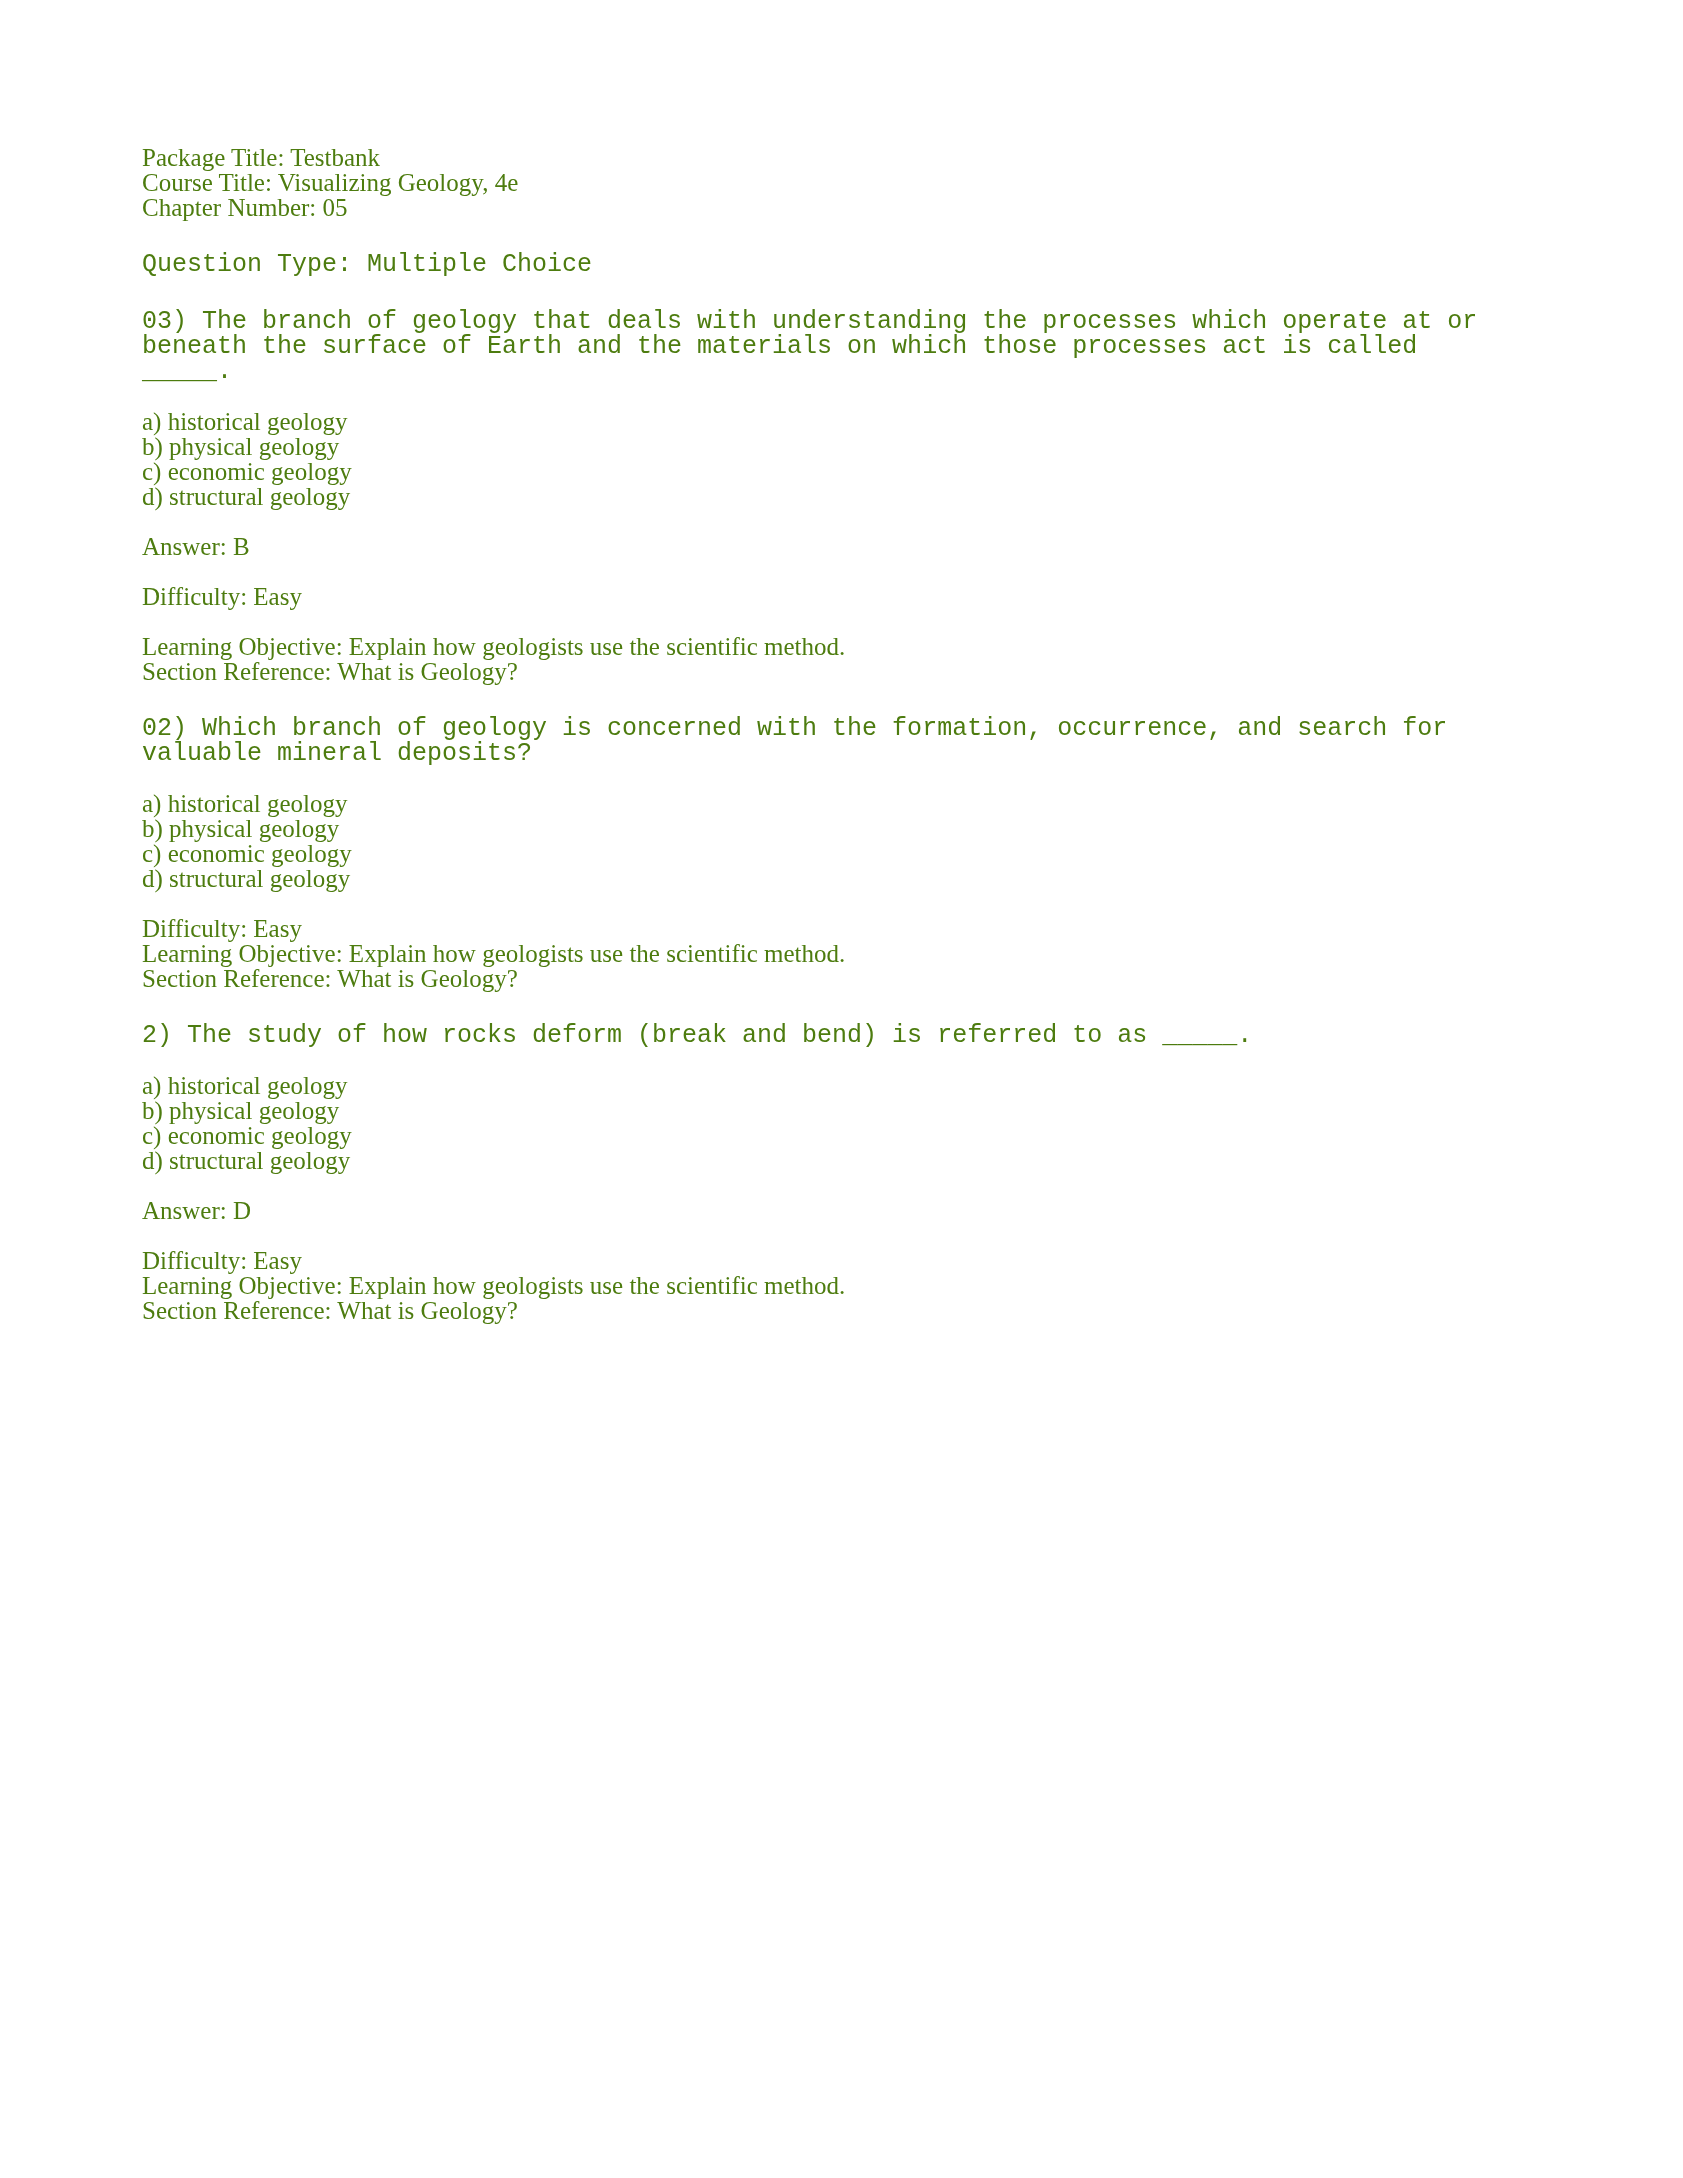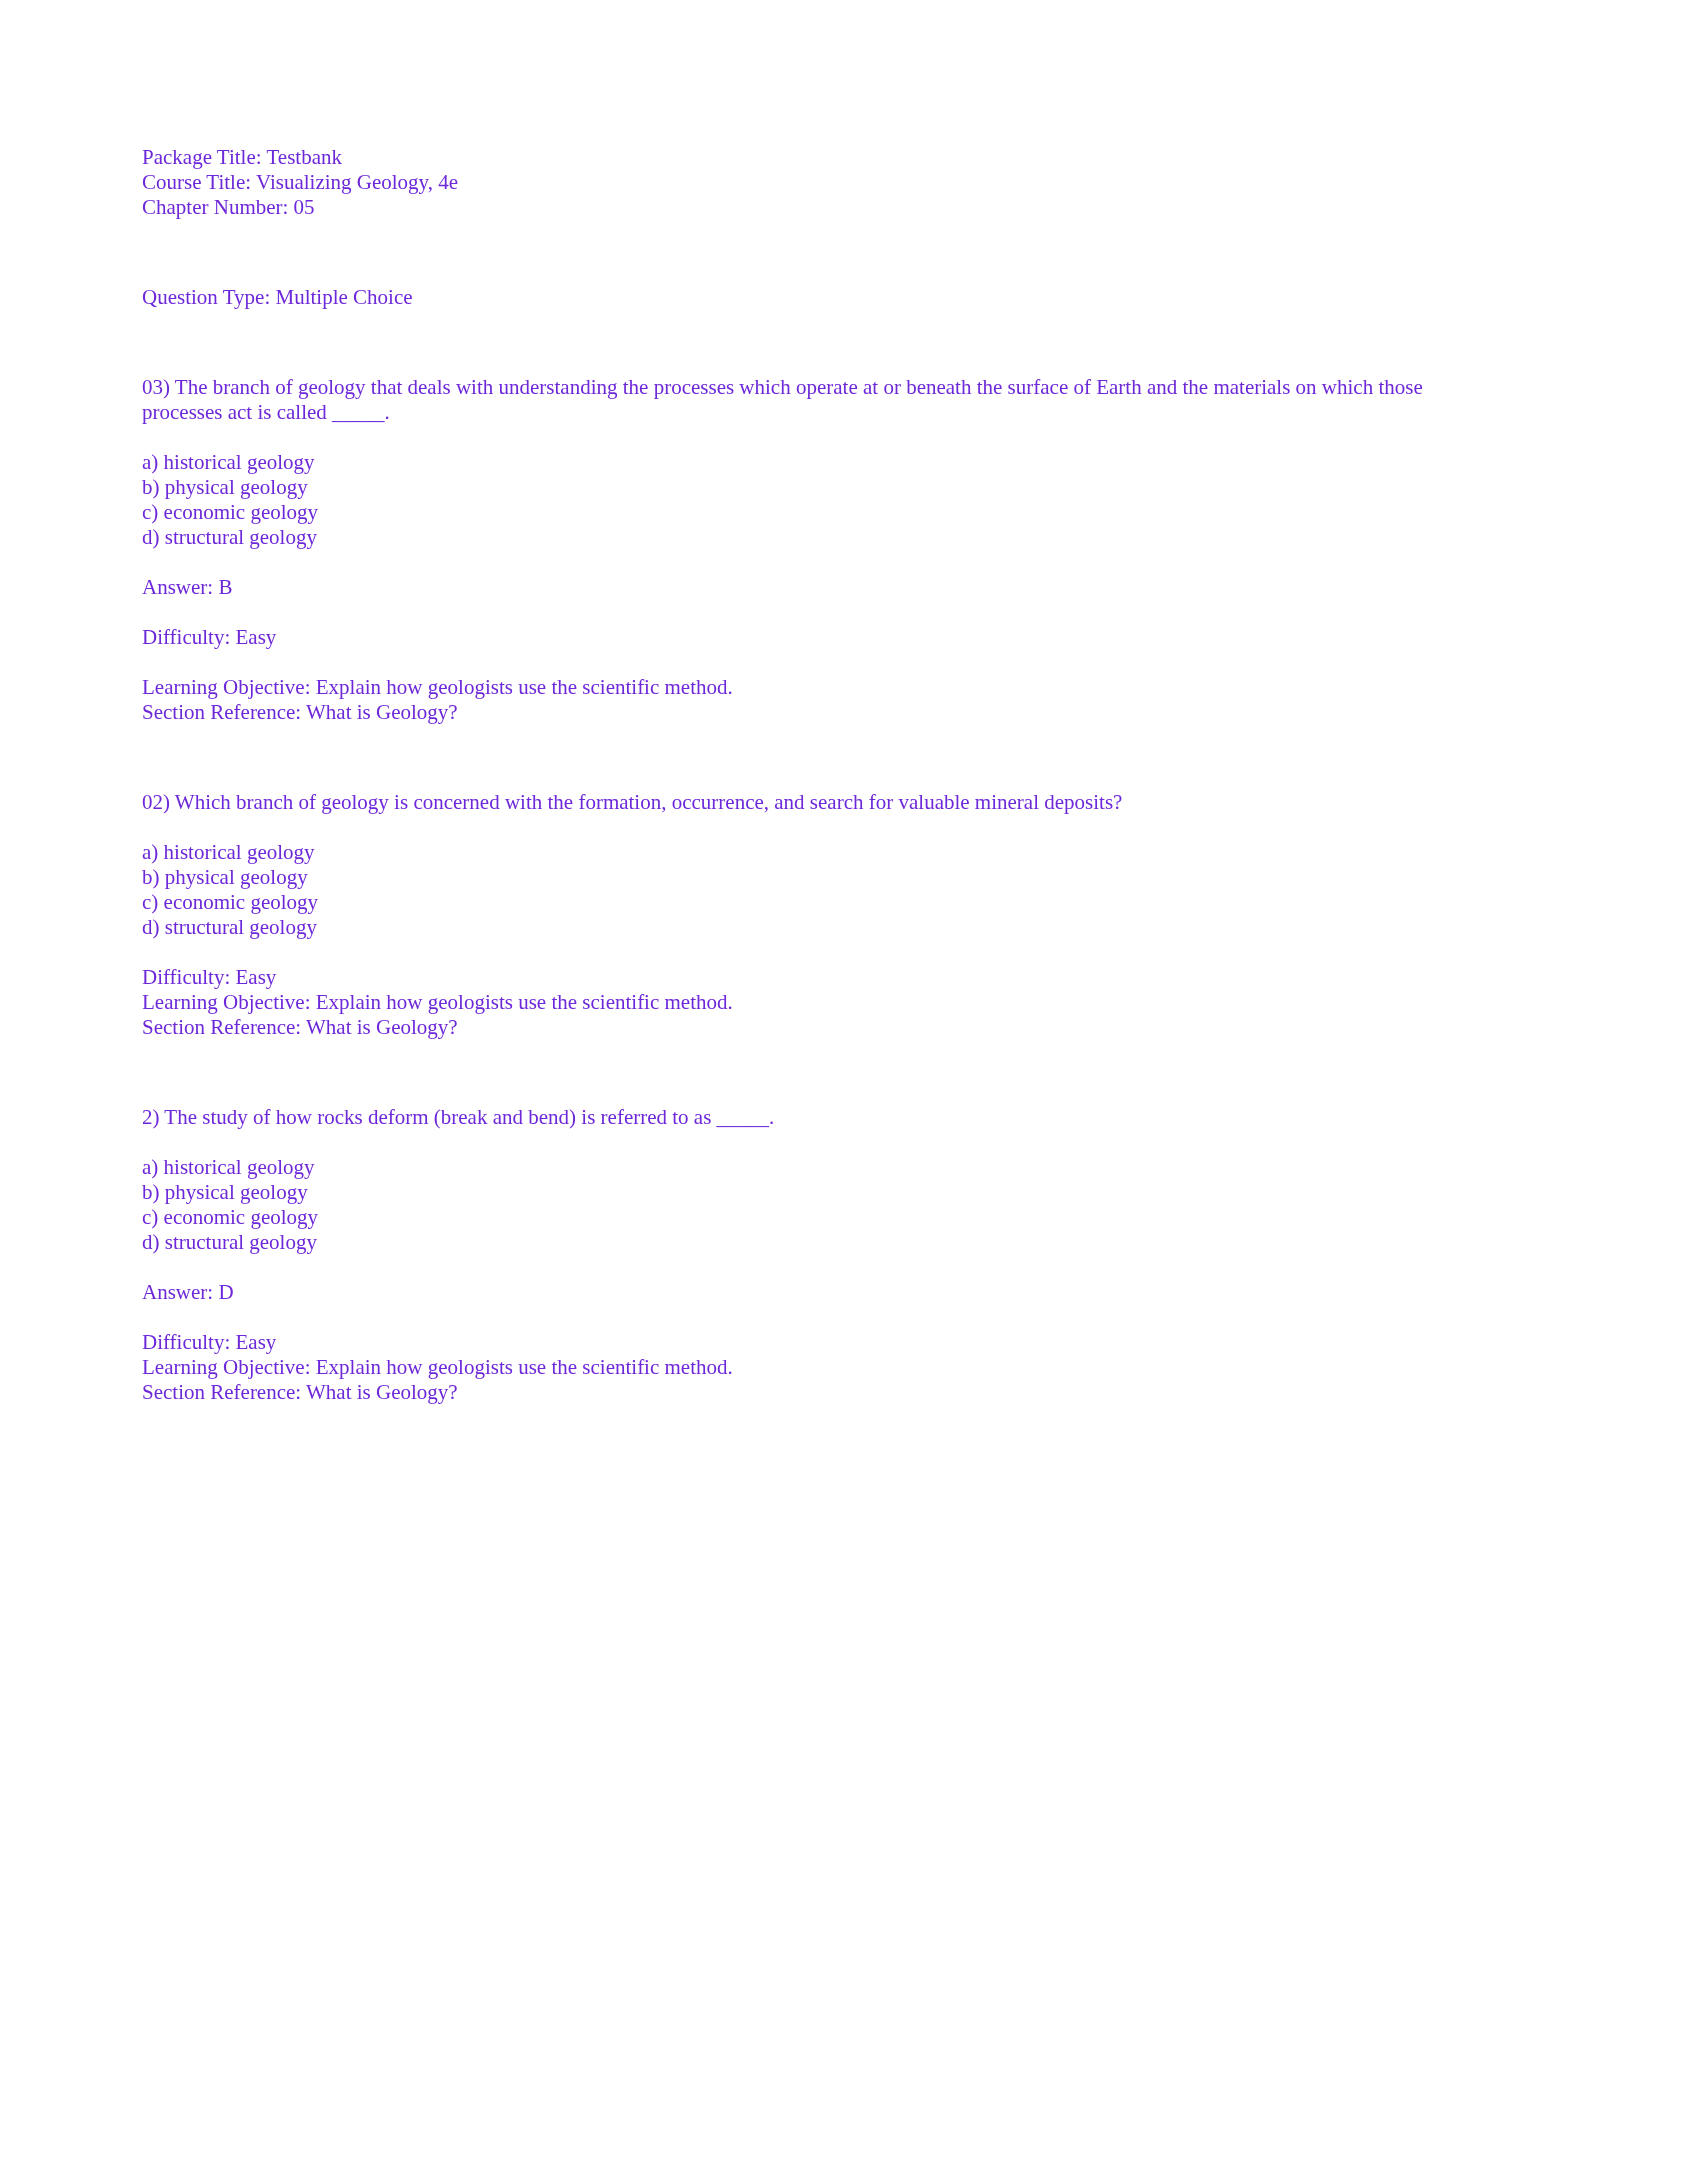--- a/index.html
+++ b/index.html
@@ -2,30 +2,30 @@
 <html><head>
 <meta charset="utf-8">
 <style>
   * { margin: 0; padding: 0; box-sizing: border-box; }
   html, body { background: #ffffff; }
   .page {
     position: relative;
     width: 1683px;
     height: 2080px;
     background: #ffffff;
-    color: #6d28d9;
+    color: #4d7c0f;
     font-family: "Liberation Serif", "DejaVu Serif", serif;
-    font-size: 21px;
+    font-size: 25px;
     line-height: 25px;
     padding: 145px 203px 40px 142px;
     overflow: hidden;
   }
   p { white-space: pre-wrap; }
   .gap1 { margin-top: 25px; }  
-  .gap2 { margin-top: 65px; }  
+  .gap2 { margin-top: 32px; font-family: Liberation Mono, monospace; }  
 </style>
 </head>
 <body>
 
 <div class="page">
 
   <div>
     <p>Package Title: Testbank</p>
     <p>Course Title: Visualizing Geology, 4e</p>
     <p>Chapter Number: 05</p>

